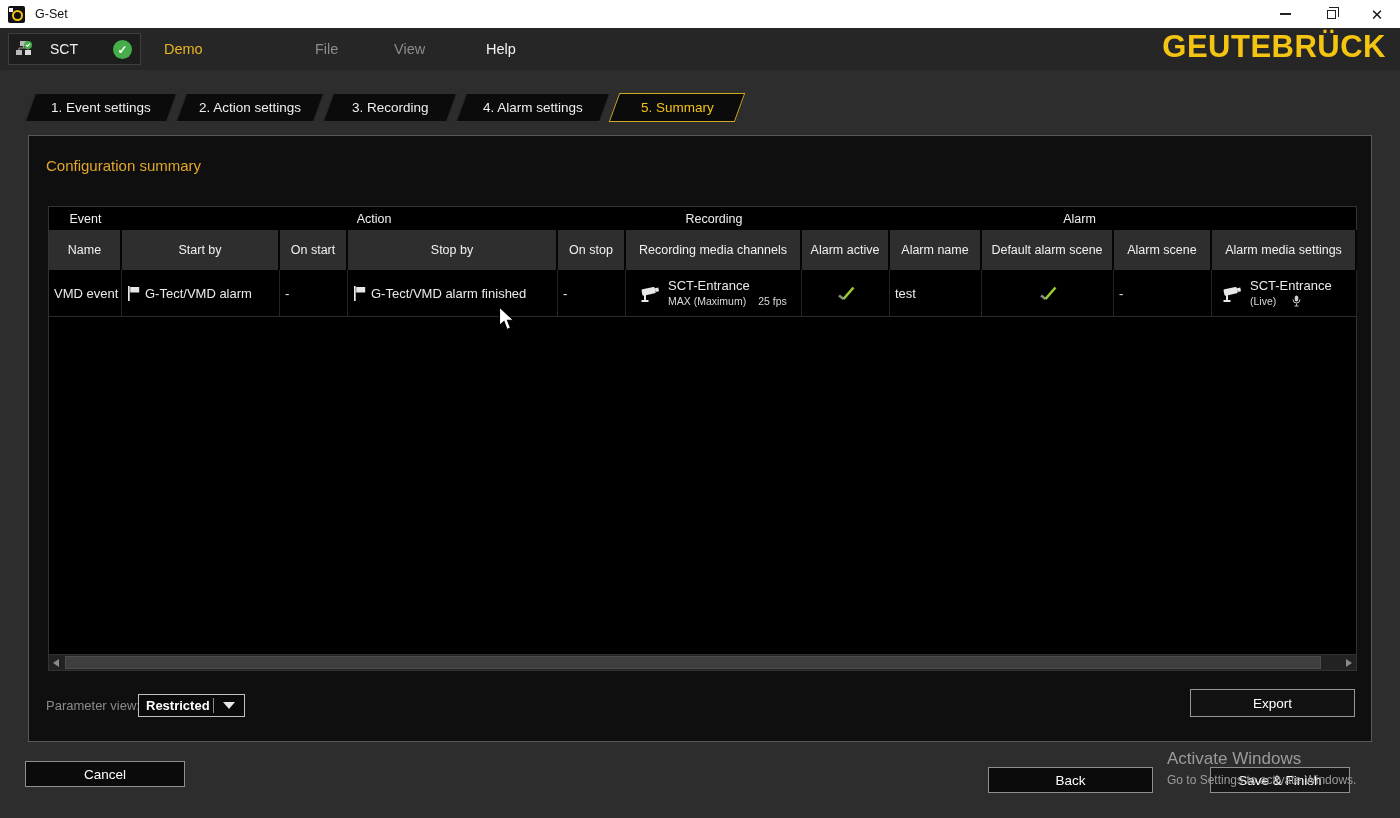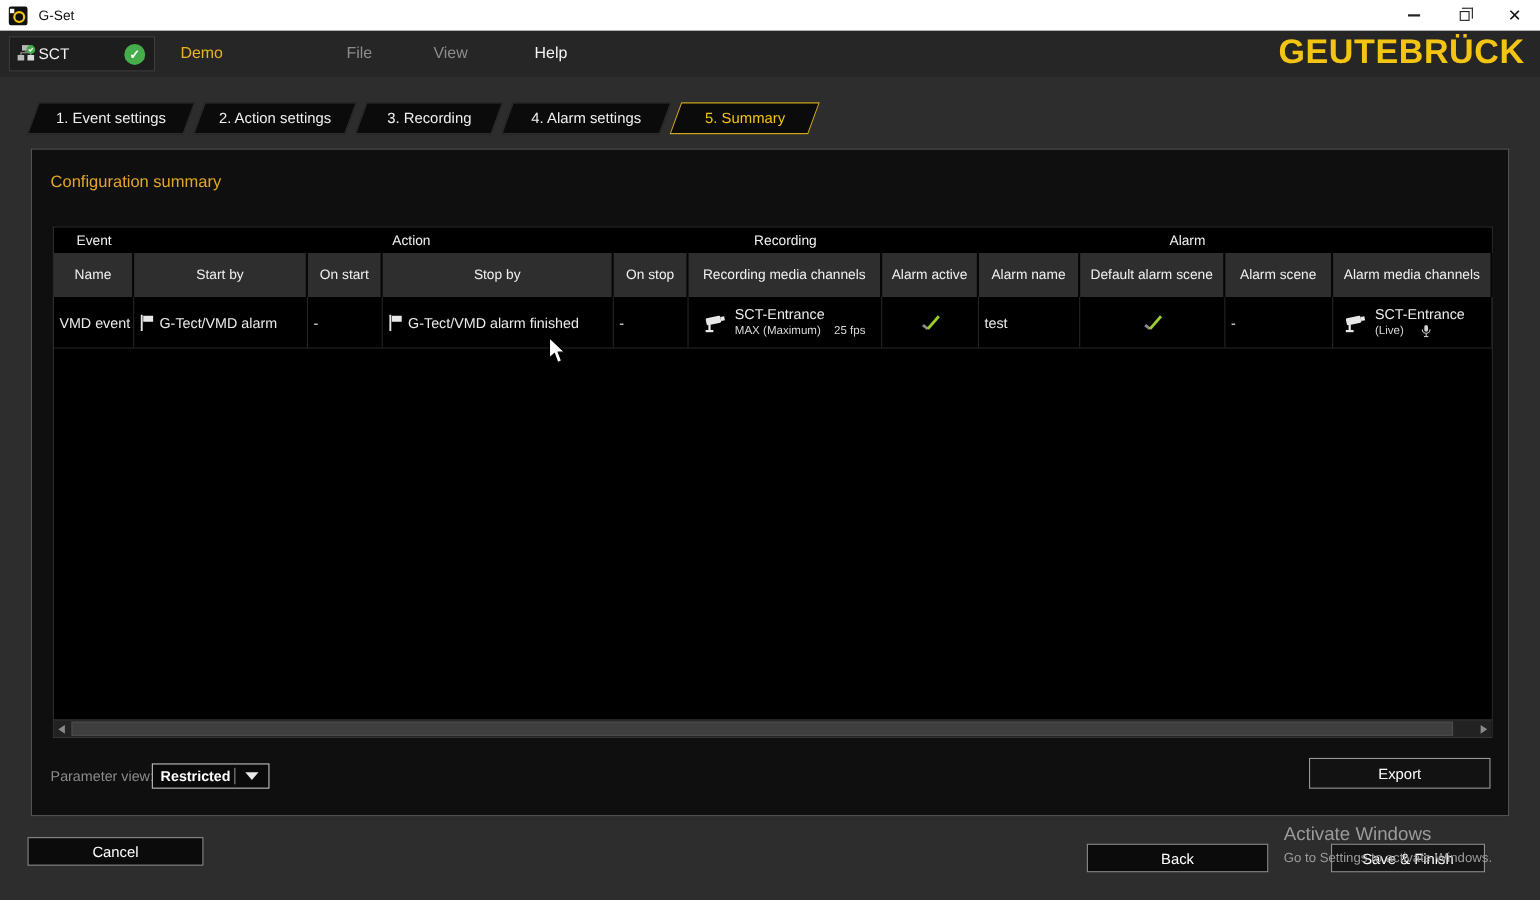--- a/index.html
+++ b/index.html
@@ -23,21 +23,21 @@
                            border:1.2px solid #222; border-bottom:none; border-left:none; }
   .close-glyph { font-size:15px; color:#111; line-height:1; }
 
   
   .menubar { position:absolute; top:28px; left:0; width:1400px; height:42px; background:#262626;
              display:flex; align-items:center; }
   .sct-btn { position:absolute; left:8px; top:5px; width:133px; height:32px; background:#1d1d1d;
              border:1px solid #3e3e3e; display:flex; align-items:center; }
   .net-icon { margin-left:6px; position:relative; width:20px; height:18px; }
   .net-icon svg { display:block; }
-  .sct-label { margin-left:0; font-size:14px; color:#f2f2f2; }
+  .sct-label { margin-left:15px; font-size:14px; color:#f2f2f2; }
   .green-check-circle { position:absolute; right:8px; top:6px; width:19px; height:19px; border-radius:50%;
              background:#45ae4b; color:#fff; font-size:12px; font-weight:bold;
              display:flex; align-items:center; justify-content:center; }
   .menu-item { position:absolute; top:0; height:42px; display:flex; align-items:center; font-size:14.5px; }
   .mi-demo { left:164px; color:#e9b41e; }
   .mi-file { left:315px; color:#8c8c8c; }
   .mi-view { left:394px; color:#8c8c8c; }
   .mi-help { left:486px; color:#f2f2f2; }
   .logo { position:absolute; right:14px; top:1px; font-size:31px; font-weight:bold; letter-spacing:0.5px;
           color:#f4c412; }
@@ -195,21 +195,21 @@
         <div class="hdr-cell">Name</div>
         <div class="hdr-cell">Start by</div>
         <div class="hdr-cell">On start</div>
         <div class="hdr-cell">Stop by</div>
         <div class="hdr-cell">On stop</div>
         <div class="hdr-cell">Recording media channels</div>
         <div class="hdr-cell">Alarm active</div>
         <div class="hdr-cell">Alarm name</div>
         <div class="hdr-cell">Default alarm scene</div>
         <div class="hdr-cell">Alarm scene</div>
-        <div class="hdr-cell">Alarm media channels</div>
+        <div class="hdr-cell">Alarm media settings</div>
       </div>
 
       <div class="tgrid data-row">
         <div class="data-cell">
             <span>VMD event</span>
           </div>
         <div class="data-cell">
           <svg class="flag-icon" width="13" height="15" viewBox="0 0 13 15">
               <rect x="1" y="0" width="1.7" height="15" fill="#e8e8e8"></rect>
               <path d="M3.2 1 h9 v5.5 h-9 z" fill="#e8e8e8"></path>

